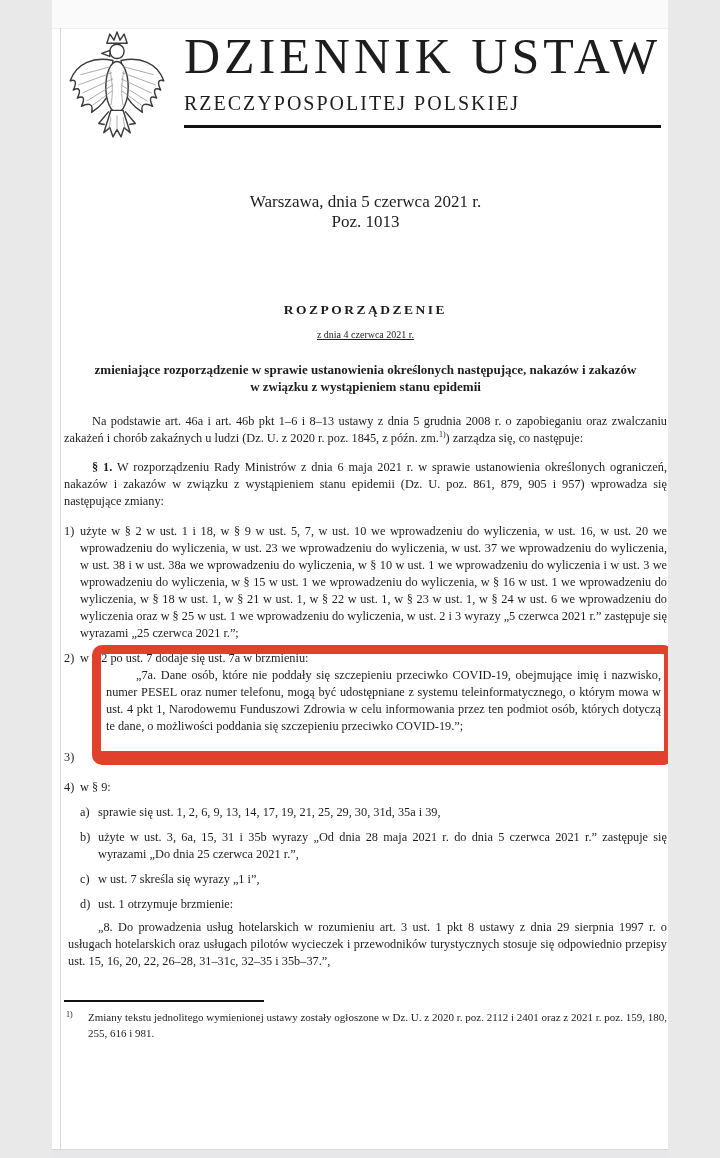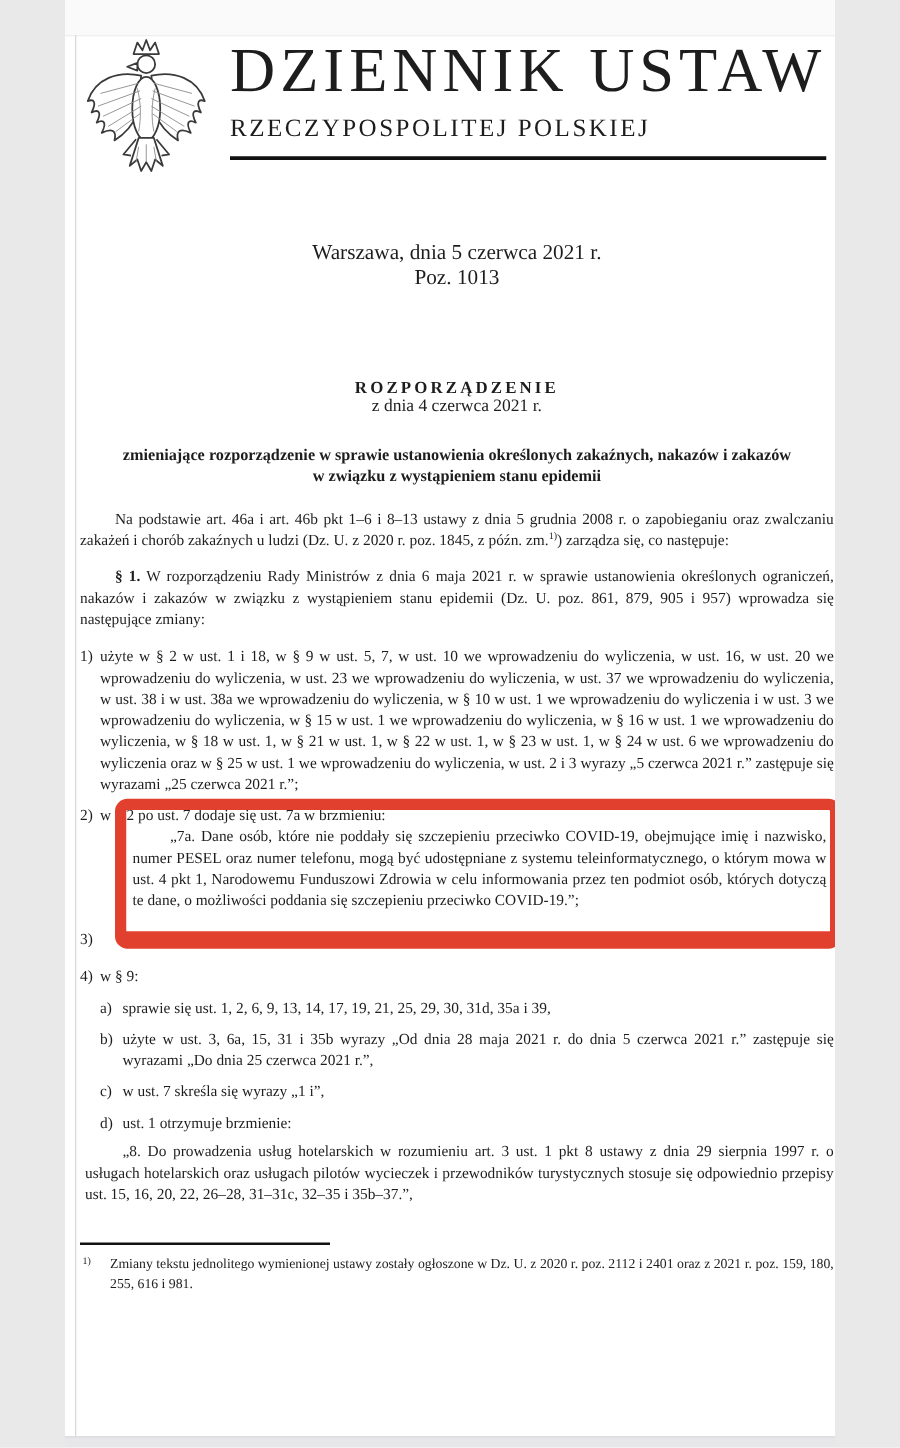--- a/index.html
+++ b/index.html
@@ -19,21 +19,21 @@
   .mast-rule{height:3px;background:#111;margin-top:11px;}
 
   .content{padding:0 1px 0 12px;}
   .center{text-align:center;}
   .dateline{margin-top:42px;font-size:17px;}
   .poz{font-size:17px;}
 
   .act-head{margin-top:70px;}
   .act-type{font-size:13.5px;font-weight:bold;letter-spacing:2.5px;line-height:1.2;}
   .act-type2{margin-top:6px;}
-  .act-date{font-size:14px;}
+  .act-date{margin-top:11px;font-size:10px;text-decoration:underline;}
   .act-subject{margin-top:21px;font-size:13px;font-weight:bold;line-height:17px;}
 
   .just{text-align:justify;}
   .body-p{font-size:12.3px;line-height:17px;}
   .indent{text-indent:28px;}
   .preamble{margin-top:18px;}
   .par1{margin-top:10px;}
   .lead{font-weight:bold;}
   sup.fnref{font-size:8px;vertical-align:super;line-height:0;}
 
@@ -93,21 +93,21 @@
   </div>
 
   <div class="content">
     <div class="center dateline">Warszawa, dnia 5 czerwca 2021 r.</div>
     <div class="center poz">Poz. 1013</div>
 
     <div class="act-head center">
       <div class="act-type">ROZPORZĄDZENIE</div>
       <div class="act-date">z dnia 4 czerwca 2021 r.</div>
       <div class="act-subject">
-        <div>zmieniające rozporządzenie w sprawie ustanowienia określonych zakaźnych, nakazów i zakazów</div>
+        <div>zmieniające rozporządzenie w sprawie ustanowienia określonych następujące, nakazów i zakazów</div>
         <div>w związku z wystąpieniem stanu epidemii</div>
       </div>
     </div>
 
     <p class="body-p just indent preamble"><span>Na podstawie art. 46a i art. 46b pkt 1–6 i 8–13 ustawy z dnia 5 grudnia 2008 r. o zapobieganiu oraz zwalczaniu zakażeń i chorób zakaźnych u ludzi (Dz. U. z 2020 r. poz. 1845, z późn. zm.</span><sup class="fnref">1)</sup><span>) zarządza się, co następuje:</span></p>
 
     <p class="body-p just indent par1"><span class="lead">§ 1.</span><span> W rozporządzeniu Rady Ministrów z dnia 6 maja 2021 r. w sprawie ustanowienia określonych ograniczeń, nakazów i zakazów w związku z wystąpieniem stanu epidemii (Dz. U. poz. 861, 879, 905 i 957) wprowadza się następujące zmiany:</span></p>
 
     <div class="item">
       <span class="marker">1)</span>

